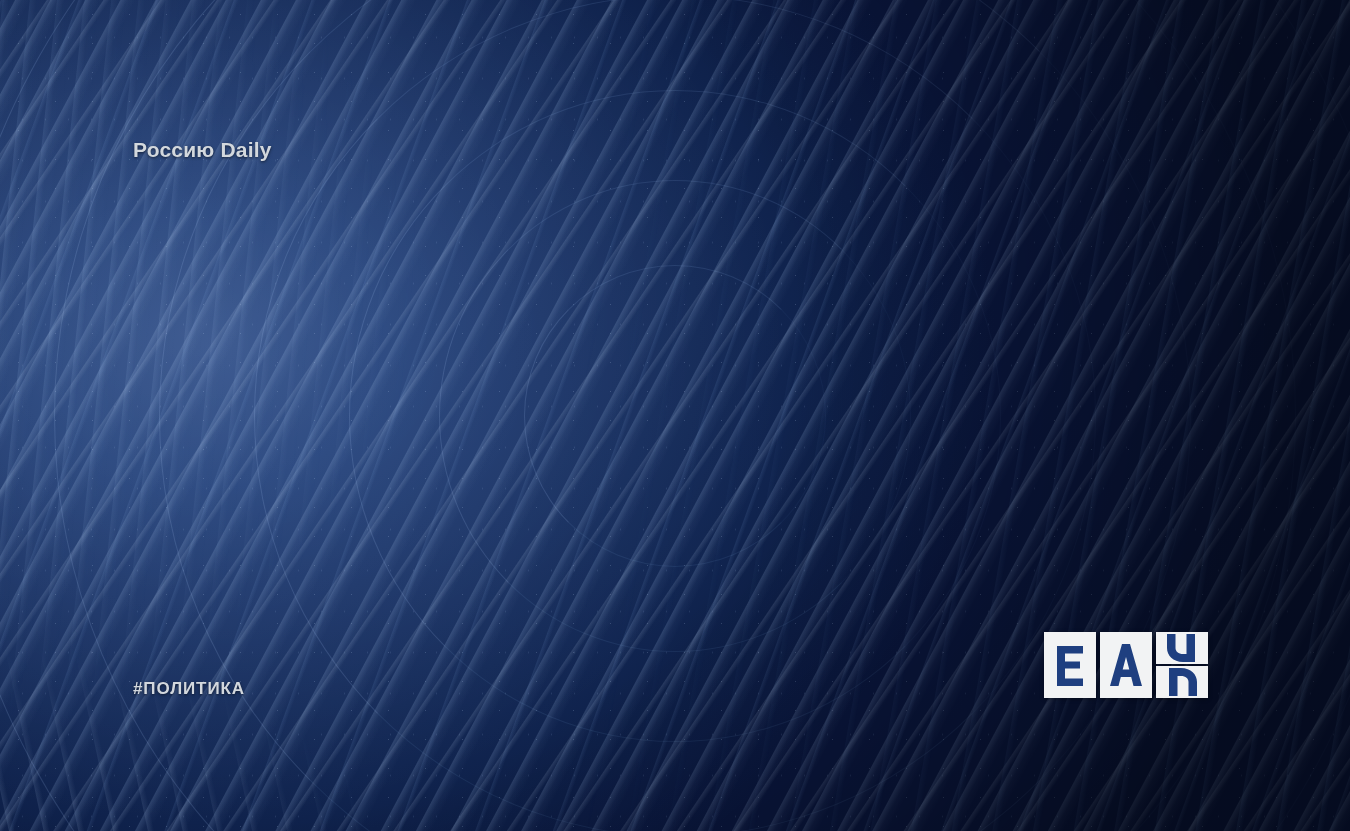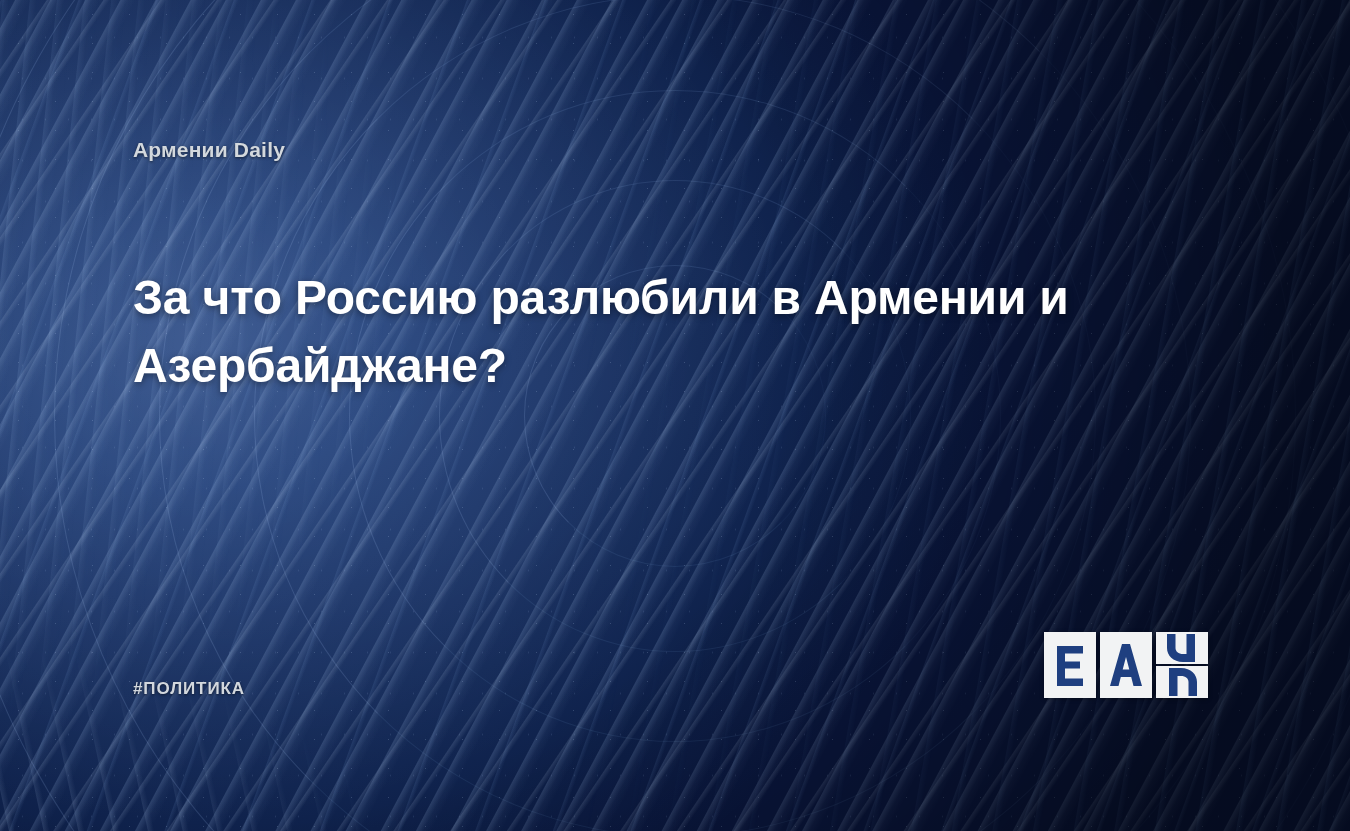--- a/index.html
+++ b/index.html
@@ -241,23 +241,22 @@
 
   <div class="streaks"></div>
   <div class="streaks s2"></div>
   <div class="streaks s3"></div>
   <div class="streaks s4"></div>
   <div class="grain"></div>
   <div class="bg-vignette"></div>
 
   <div class="content">
 
-    <div class="brand">Армении Daily</div>
-
-    <h1 class="headline">За что Россию разлюбили в Армении и Азербайджане?</h1>
+    <div class="brand">Россию Daily</div>
+
 
     <div class="tag">#ПОЛИТИКА</div>
 
     <div class="logo">
 
       <div class="logo-tile">
         <span>
           <svg width="30" height="42" viewBox="0 0 30 42" aria-hidden="true">
             <path d="M2 2 H28 V9.5 H10 V17.5 H25 V24.5 H10 V34.5 H28 V42 H2 Z" fill="#1f3f80"></path>
           </svg>

